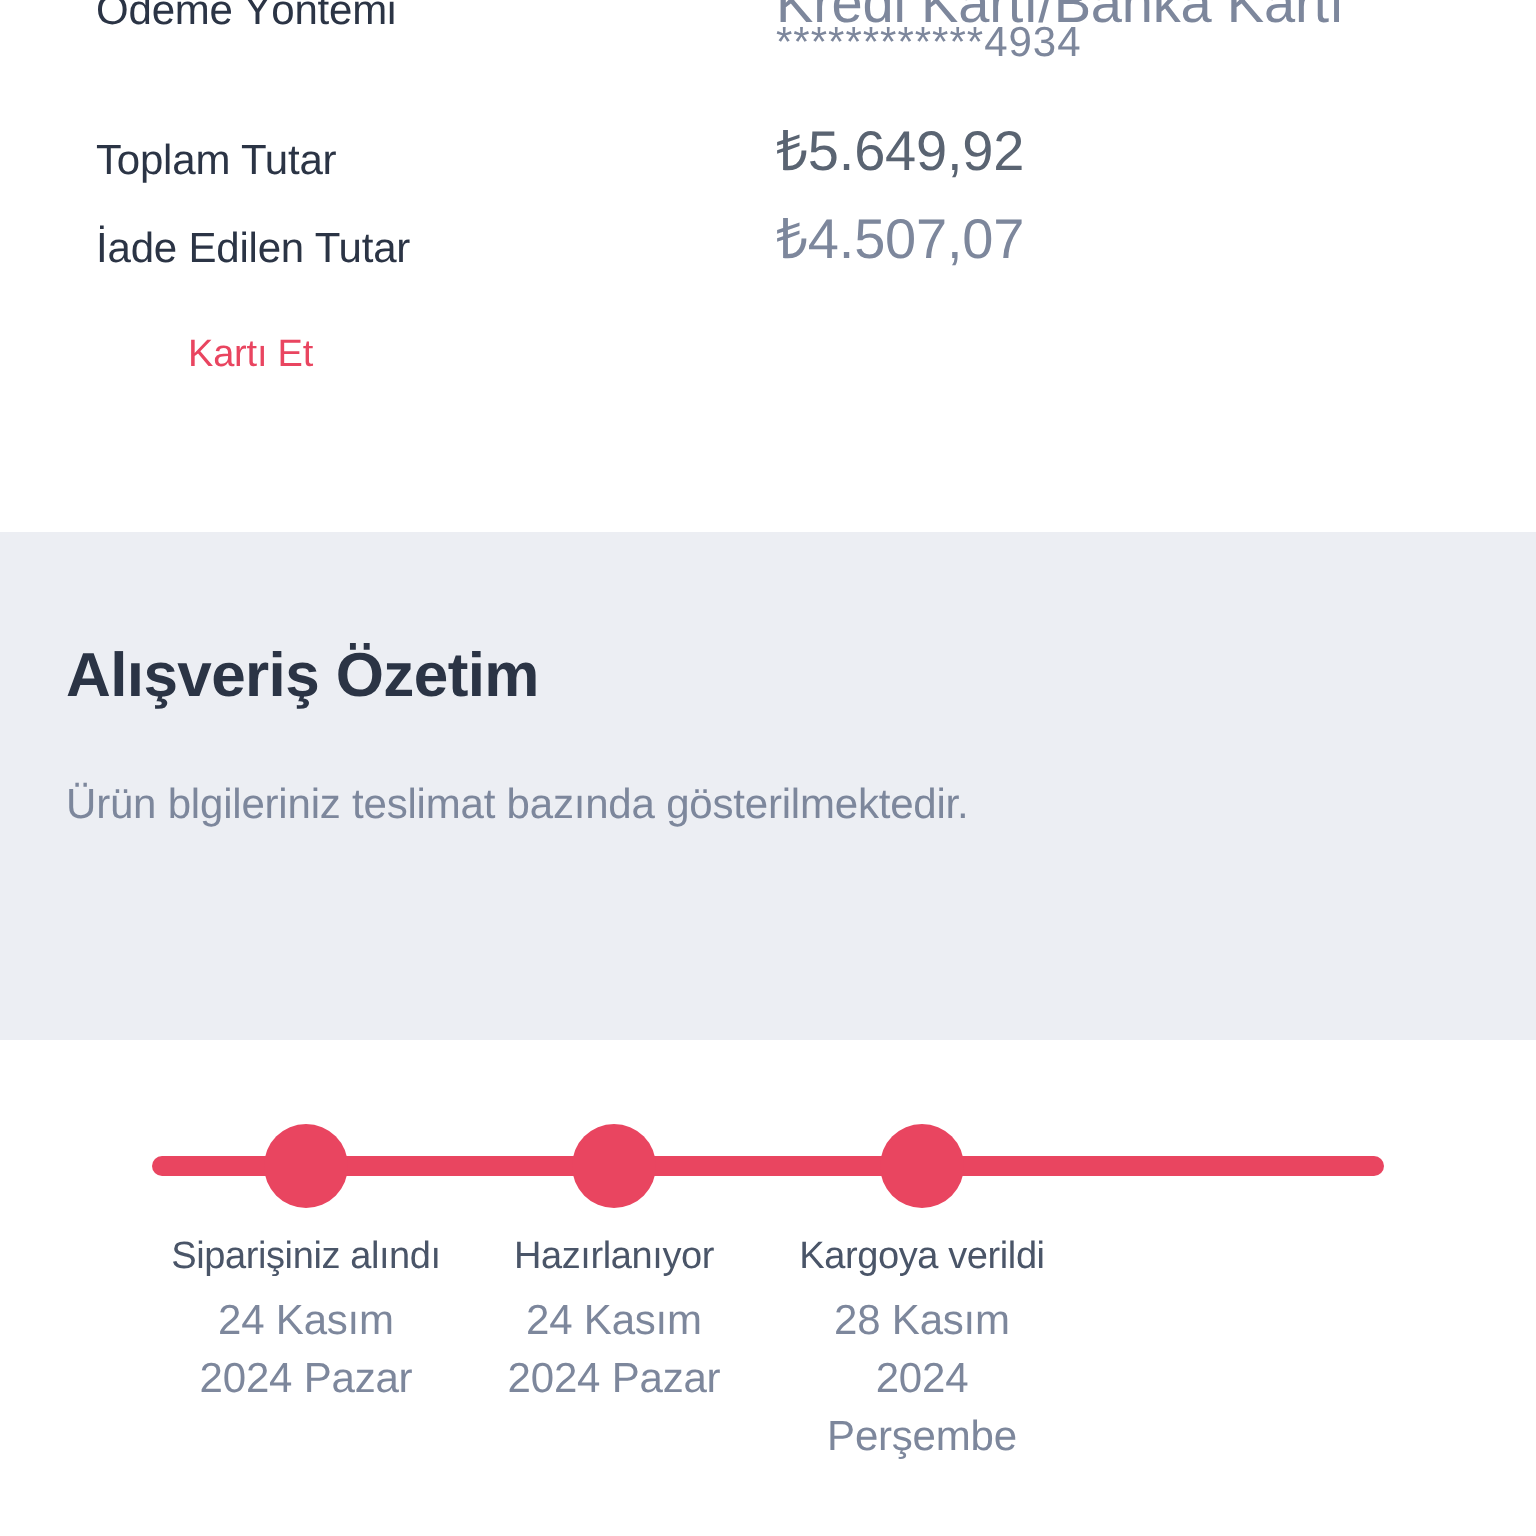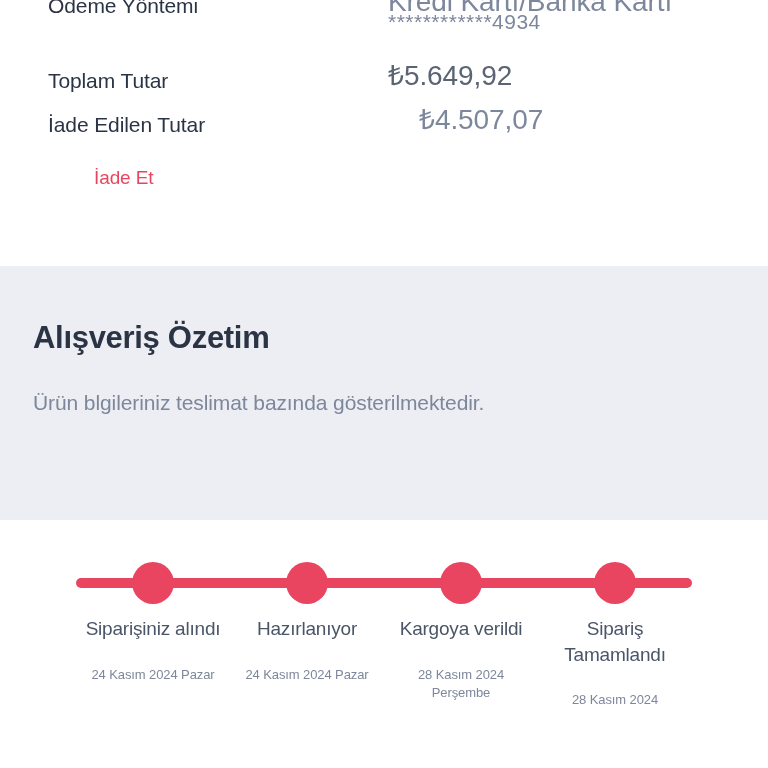--- a/index.html
+++ b/index.html
@@ -47,21 +47,21 @@
     font-size: 28px;
     color: #7d879c;
     letter-spacing: -0.1px;
   }
 
   .sum-value.dark { color: #5a6472; }
 
   .row-payment   { top: -14px; }
   .row-masked    { top: 10px; }
   .row-total     { top: 55px; }
-  .row-refunded  { top: 99px; gap: 31px; }
+  .row-refunded  { top: 99px; }
 
   .masked-value {
     font-size: 21px;
     color: #7d879c;
     letter-spacing: 0.5px;
   }
 
   .refund-link {
     position: absolute;
     top: 167px;
@@ -144,22 +144,22 @@
   .step-label {
     margin-top: 96px;
     font-size: 19px;
     color: #4a5568;
     line-height: 1.35;
     letter-spacing: -0.2px;
     padding: 0 6px;
   }
 
   .step-date {
-    margin-top: 24px;
-    font-size: 13px;
+    margin-top: 4px;
+    font-size: 21px;
     color: #7d879c;
     line-height: 1.4;
     letter-spacing: -0.1px;
     padding: 0 10px;
   }
 </style>
 </head>
 <body>
 
 <div class="page">
@@ -179,21 +179,21 @@
     <div class="sum-row row-total">
       <div class="sum-label">Toplam Tutar</div>
       <div class="sum-value dark">₺5.649,92</div>
     </div>
 
     <div class="sum-row row-refunded">
       <div class="sum-label">İade Edilen Tutar</div>
       <div class="sum-value">₺4.507,07</div>
     </div>
 
-    <button class="refund-link">İade Et</button>
+    <button class="refund-link">Kartı Et</button>
   </section>
 
   <section class="gray-band">
     <h2 class="band-title">Alışveriş Özetim</h2>
     <p class="band-sub">Ürün blgileriniz teslimat bazında gösterilmektedir.</p>
   </section>
 
   <section class="timeline-wrap">
     <div class="track"></div>
     <div class="steps">
@@ -209,22 +209,17 @@
         <div class="step-label">Hazırlanıyor</div>
         <div class="step-date">24 Kasım 2024 Pazar</div>
       </div>
 
       <div class="step">
         <div class="dot"></div>
         <div class="step-label">Kargoya verildi</div>
         <div class="step-date">28 Kasım 2024 Perşembe</div>
       </div>
 
-      <div class="step">
-        <div class="dot"></div>
-        <div class="step-label">Sipariş Tamamlandı</div>
-        <div class="step-date">28 Kasım 2024</div>
-      </div>
 
     </div>
   </section>
 
 </div>
 
 </body></html>

